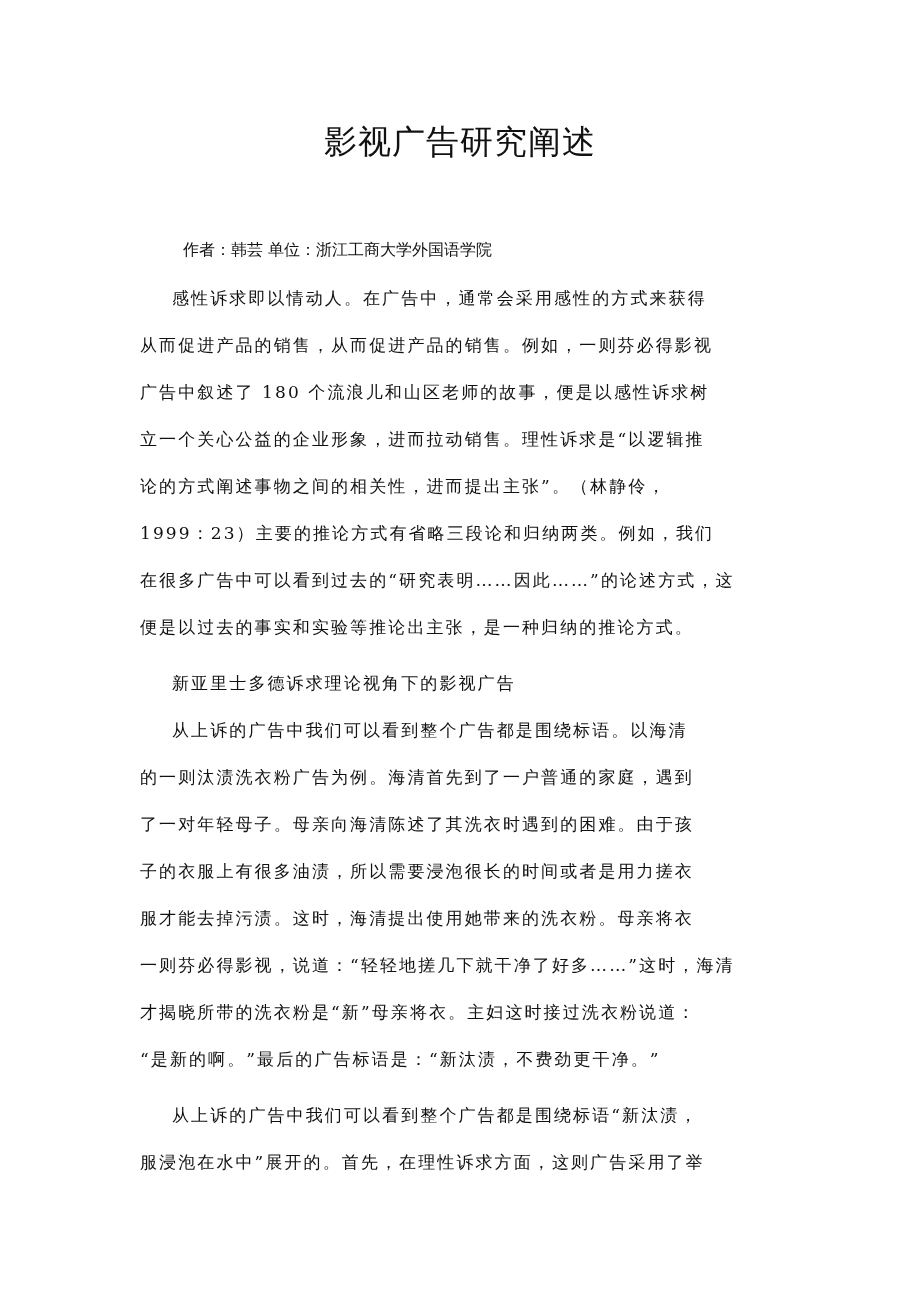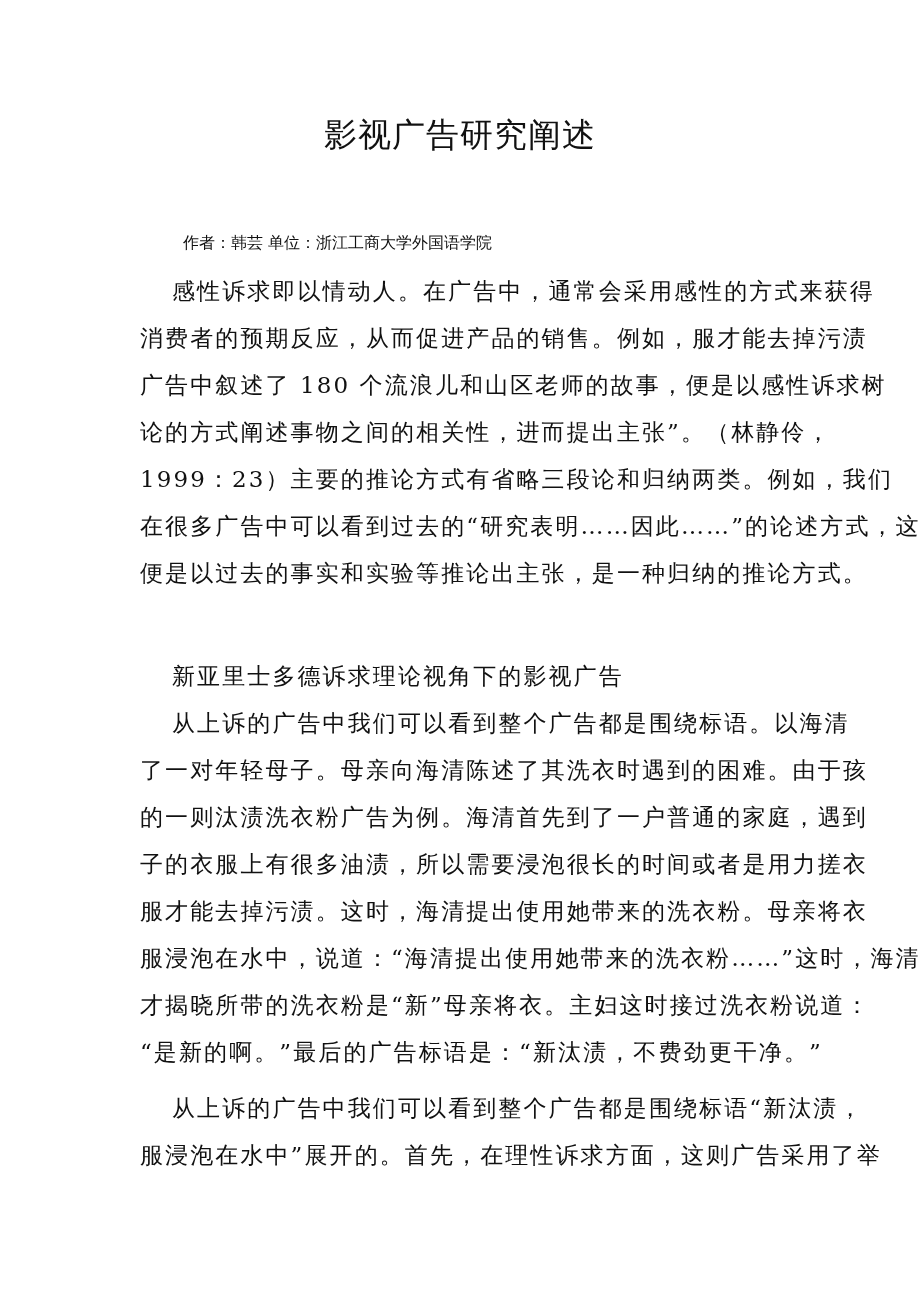--- a/index.html
+++ b/index.html
@@ -11,21 +11,21 @@
       width: 920px;
       height: 1302px;
       position: relative;
       overflow: hidden;
       font-family: "DejaVu Serif", "Liberation Serif", serif;
       color: #111111;
     }
     .page {
       position: absolute;
       left: 0;
-      top: 0;
+      top: 7px;
       width: 920px;
       height: 1146px;
     }
     .title {
       position: absolute;
       top: 112px;
       left: 0;
       width: 920px;
       text-align: center;
       font-size: 33px;
@@ -39,21 +39,21 @@
       top: 229px;
       left: 183px;
       font-size: 16px;
       line-height: 28px;
       white-space: nowrap;
     }
     .body-text {
       position: absolute;
       left: 140px;
       width: 640px;
-      font-size: 23px;
+      font-size: 17px;
       letter-spacing: 2.1px;
       line-height: 47px;
       margin: 0;
       text-align: justify;
     }
     .line {
       display: block;
       white-space: nowrap;
       height: 47px;
     }
@@ -69,39 +69,40 @@
 <body>
 
 <div class="page">
 
   <h1 class="title">影视广告研究阐述</h1>
 
   <div class="author">作者：韩芸  单位：浙江工商大学外国语学院</div>
 
   <div class="body-text" id="p1">
     <span class="line indent">感性诉求即以情动人。在广告中，通常会采用感性的方式来获得</span>
-    <span class="line">消费者的预期反应，从而促进产品的销售。例如，服才能去掉污渍</span>
+    <span class="line">从而促进产品的销售，从而促进产品的销售。例如，一则芬必得影视</span>
     <span class="line">广告中叙述了 180 个流浪儿和山区老师的故事，便是以感性诉求树</span>
+    <span class="line">立一个关心公益的企业形象，进而拉动销售。理性诉求是“以逻辑推</span>
     <span class="line">论的方式阐述事物之间的相关性，进而提出主张”。（林静伶，</span>
     <span class="line">1999：23）主要的推论方式有省略三段论和归纳两类。例如，我们</span>
     <span class="line">在很多广告中可以看到过去的“研究表明……因此……”的论述方式，这</span>
     <span class="line">便是以过去的事实和实验等推论出主张，是一种归纳的推论方式。</span>
   </div>
 
   <div class="body-text" id="p2">
     <span class="line indent">新亚里士多德诉求理论视角下的影视广告</span>
   </div>
 
   <div class="body-text" id="p3">
     <span class="line indent">从上诉的广告中我们可以看到整个广告都是围绕标语。以海清</span>
+    <span class="line">的一则汰渍洗衣粉广告为例。海清首先到了一户普通的家庭，遇到</span>
     <span class="line">了一对年轻母子。母亲向海清陈述了其洗衣时遇到的困难。由于孩</span>
-    <span class="line">的一则汰渍洗衣粉广告为例。海清首先到了一户普通的家庭，遇到</span>
     <span class="line">子的衣服上有很多油渍，所以需要浸泡很长的时间或者是用力搓衣</span>
     <span class="line">服才能去掉污渍。这时，海清提出使用她带来的洗衣粉。母亲将衣</span>
-    <span class="line">服浸泡在水中，说道：“海清提出使用她带来的洗衣粉……”这时，海清</span>
+    <span class="line">一则芬必得影视，说道：“轻轻地搓几下就干净了好多……”这时，海清</span>
     <span class="line">才揭晓所带的洗衣粉是“新”母亲将衣。主妇这时接过洗衣粉说道：</span>
     <span class="line">“是新的啊。”最后的广告标语是：“新汰渍，不费劲更干净。”</span>
   </div>
 
   <div class="body-text" id="p4">
     <span class="line indent">从上诉的广告中我们可以看到整个广告都是围绕标语“新汰渍，</span>
     <span class="line">服浸泡在水中”展开的。首先，在理性诉求方面，这则广告采用了举</span>
   </div>
 
 </div>

